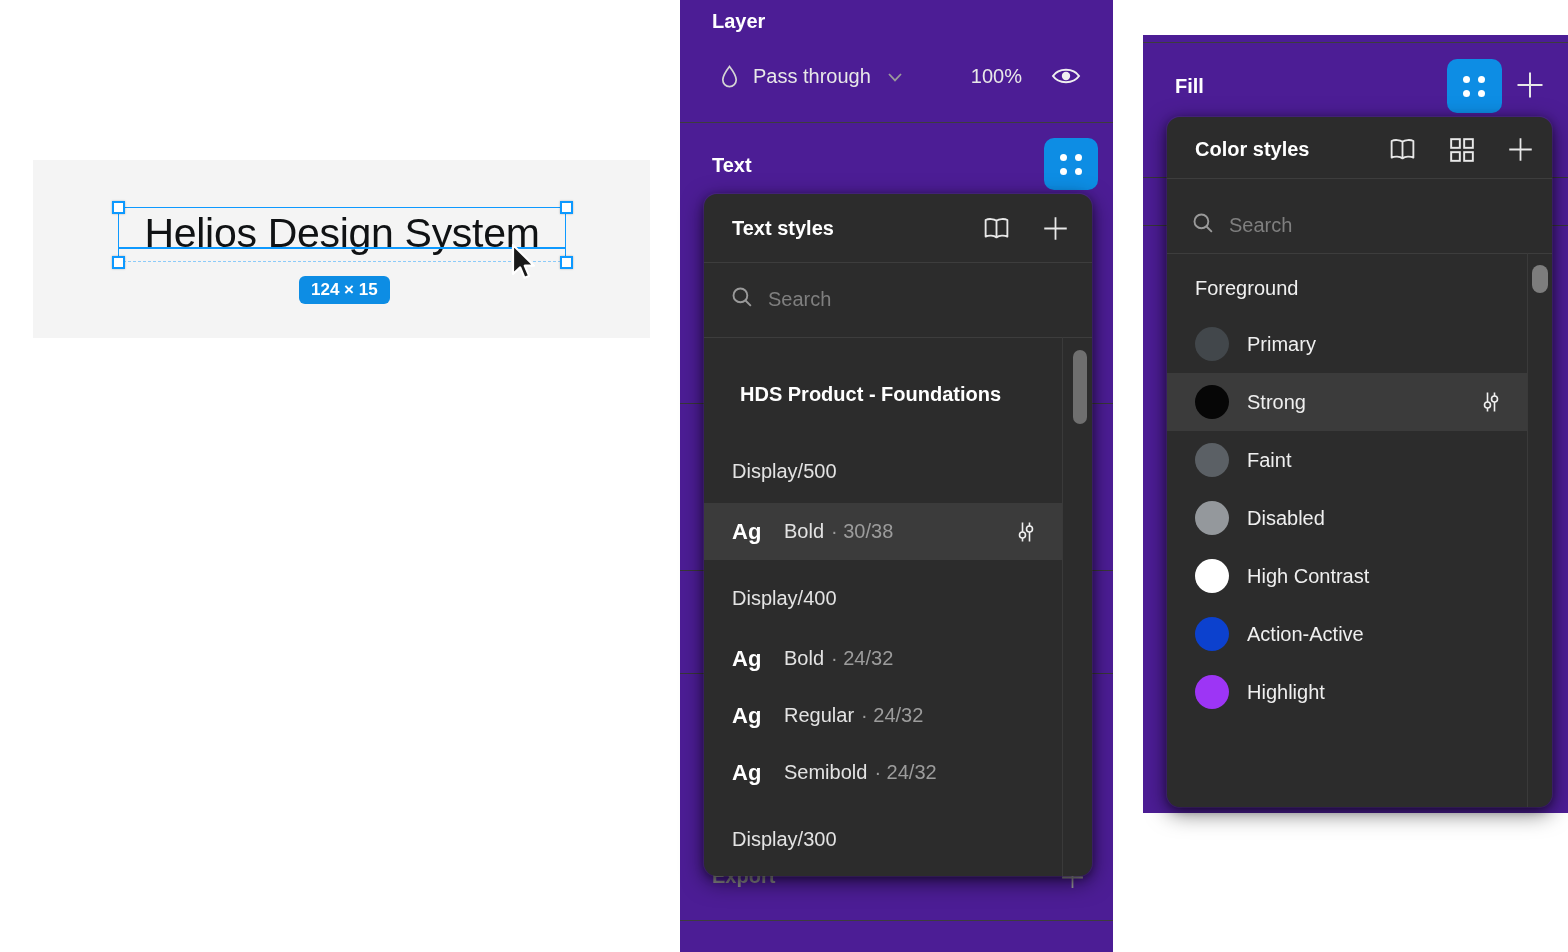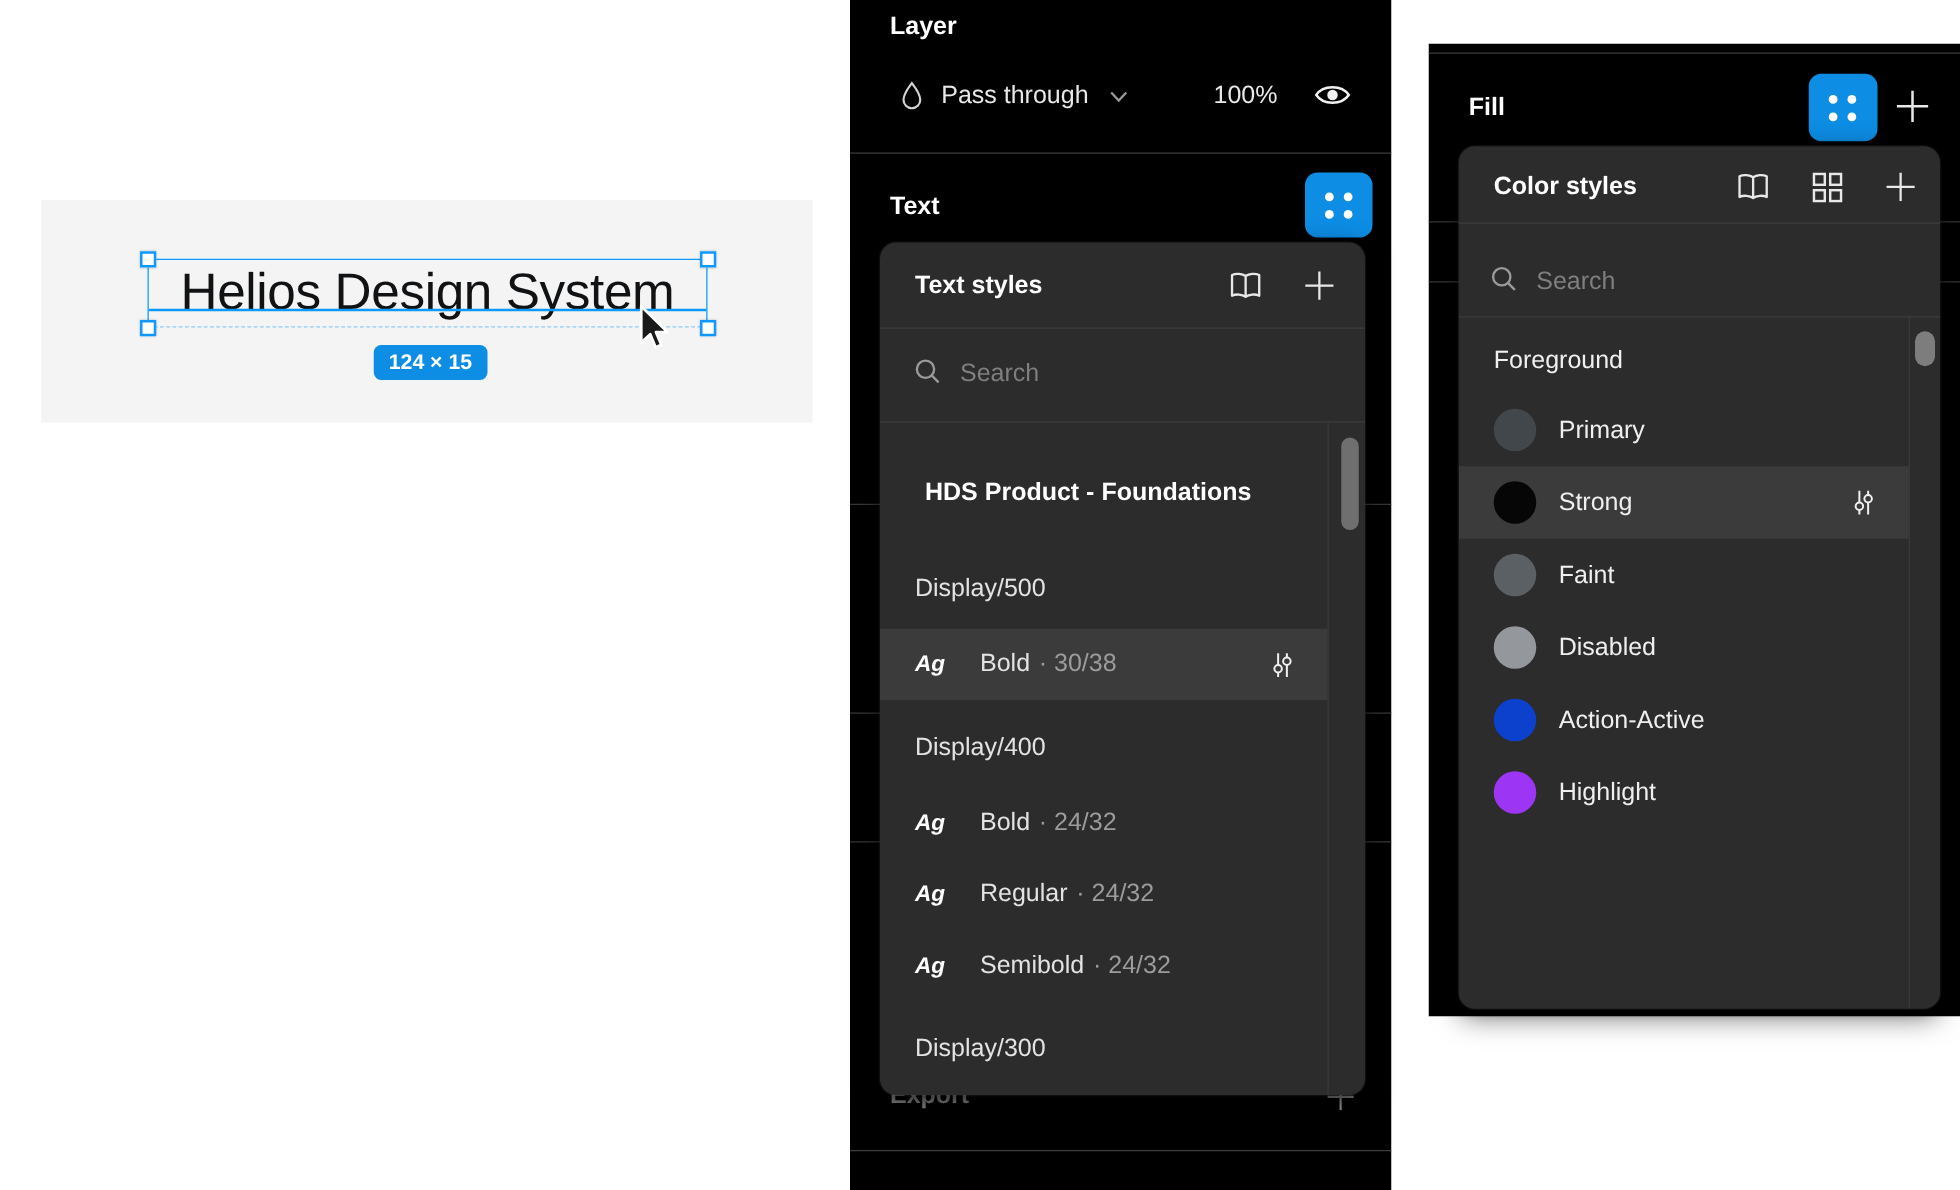--- a/index.html
+++ b/index.html
@@ -1,20 +1,20 @@
 <!DOCTYPE html>
 <html><head>
 <meta charset="utf-8">
 <style>
   html,body{margin:0;padding:0;background:#ffffff;}
   #stage{position:relative;width:1568px;height:952px;overflow:hidden;
          font-family:"Liberation Sans",sans-serif;color:#e8e8e8;
          -webkit-font-smoothing:antialiased;}
   .abs{position:absolute;}
-  .panel{position:absolute;background:#000000;}
+  .panel{position:absolute;background:#4c1d95;}
   .divider{position:absolute;left:0;right:0;height:1px;background:#3d3d3d;}
   .divider.faint{background:#383838;}
   .sec-title{font-size:20px;font-weight:700;color:#ffffff;line-height:26px;}
   .lbl{font-size:20px;color:#e8e8e8;line-height:26px;}
   .icon-btn{display:flex;align-items:center;justify-content:center;cursor:default;}
 
   
   #canvas-rect{left:33px;top:160px;width:617px;height:178px;background:#f4f4f4;}
   #canvas-text{left:118px;top:204px;width:448px;height:58px;display:flex;align-items:center;
                justify-content:center;font-size:41px;color:#101214;letter-spacing:-0.3px;white-space:nowrap;}
@@ -41,21 +41,21 @@
   .list .gutter{position:absolute;top:0;bottom:0;width:1px;background:#3a3a3a;}
   .thumb{position:absolute;border-radius:8px;background:#6f6f6f;}
 
   
   .r-library{height:58px;display:flex;align-items:center;padding:0 36px;font-size:20px;font-weight:700;color:#fff;}
   .r-group{height:48px;display:flex;align-items:center;padding:0 28px;font-size:20px;color:#e3e3e3;margin-top:24px;}
   .r-style + .r-group{margin-top:14px;}
   .r-style{height:57px;display:flex;align-items:center;padding:0 28px;margin-top:8px;position:relative;}
   .r-style + .r-style{margin-top:0;}
   .r-style.selected{background:#3b3b3b;margin-right:30px;}
-  .ag{font-size:18px;font-weight:700;color:#fff;width:52px;font-style:italic;}
+  .ag{font-size:22px;font-weight:700;color:#fff;width:52px;}
   .w{font-size:20px;color:#e3e3e3;margin-right:7px;}
   .sz{font-size:20px;color:#9c9c9c;}
   .row-sliders{position:absolute;right:24px;top:50%;transform:translateY(-50%);width:24px;height:24px;}
 
   
   .c-group{height:54px;display:flex;align-items:center;padding:0 28px;font-size:20px;color:#f0f0f0;}
   .c-color{height:58px;display:flex;align-items:center;padding:0 28px;position:relative;}
   .c-color.selected{background:#3b3b3b;margin-right:25px;}
   .swatch{width:34px;height:34px;border-radius:50%;margin-right:18px;flex:none;}
   .c-lbl{font-size:20px;color:#efefef;}
@@ -259,20 +259,24 @@
           </div>
           <div class="c-color">
             <span class="swatch" style="background: rgb(91, 96, 101);"></span>
             <span class="c-lbl">Faint</span>
           </div>
           <div class="c-color">
             <span class="swatch" style="background: rgb(148, 152, 156);"></span>
             <span class="c-lbl">Disabled</span>
           </div>
           <div class="c-color">
+            <span class="swatch" style="background: rgb(255, 255, 255);"></span>
+            <span class="c-lbl">High Contrast</span>
+          </div>
+          <div class="c-color">
             <span class="swatch" style="background: rgb(12, 65, 206);"></span>
             <span class="c-lbl">Action-Active</span>
           </div>
           <div class="c-color">
             <span class="swatch" style="background: rgb(157, 53, 245);"></span>
             <span class="c-lbl">Highlight</span>
           </div>
         </div>
     </div>
   </div>

